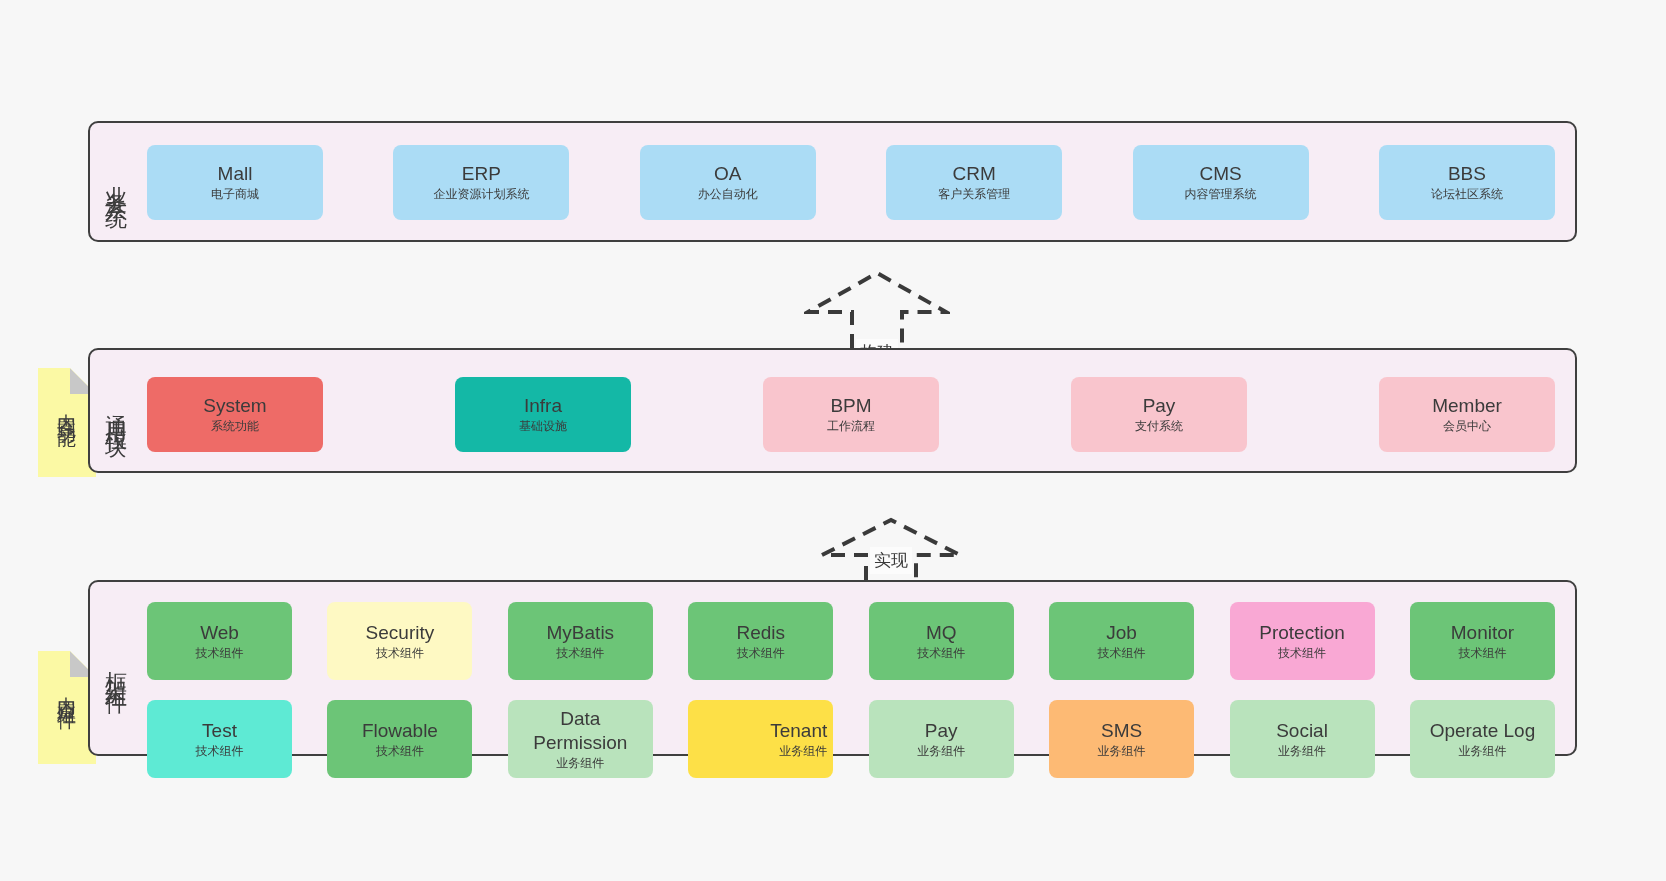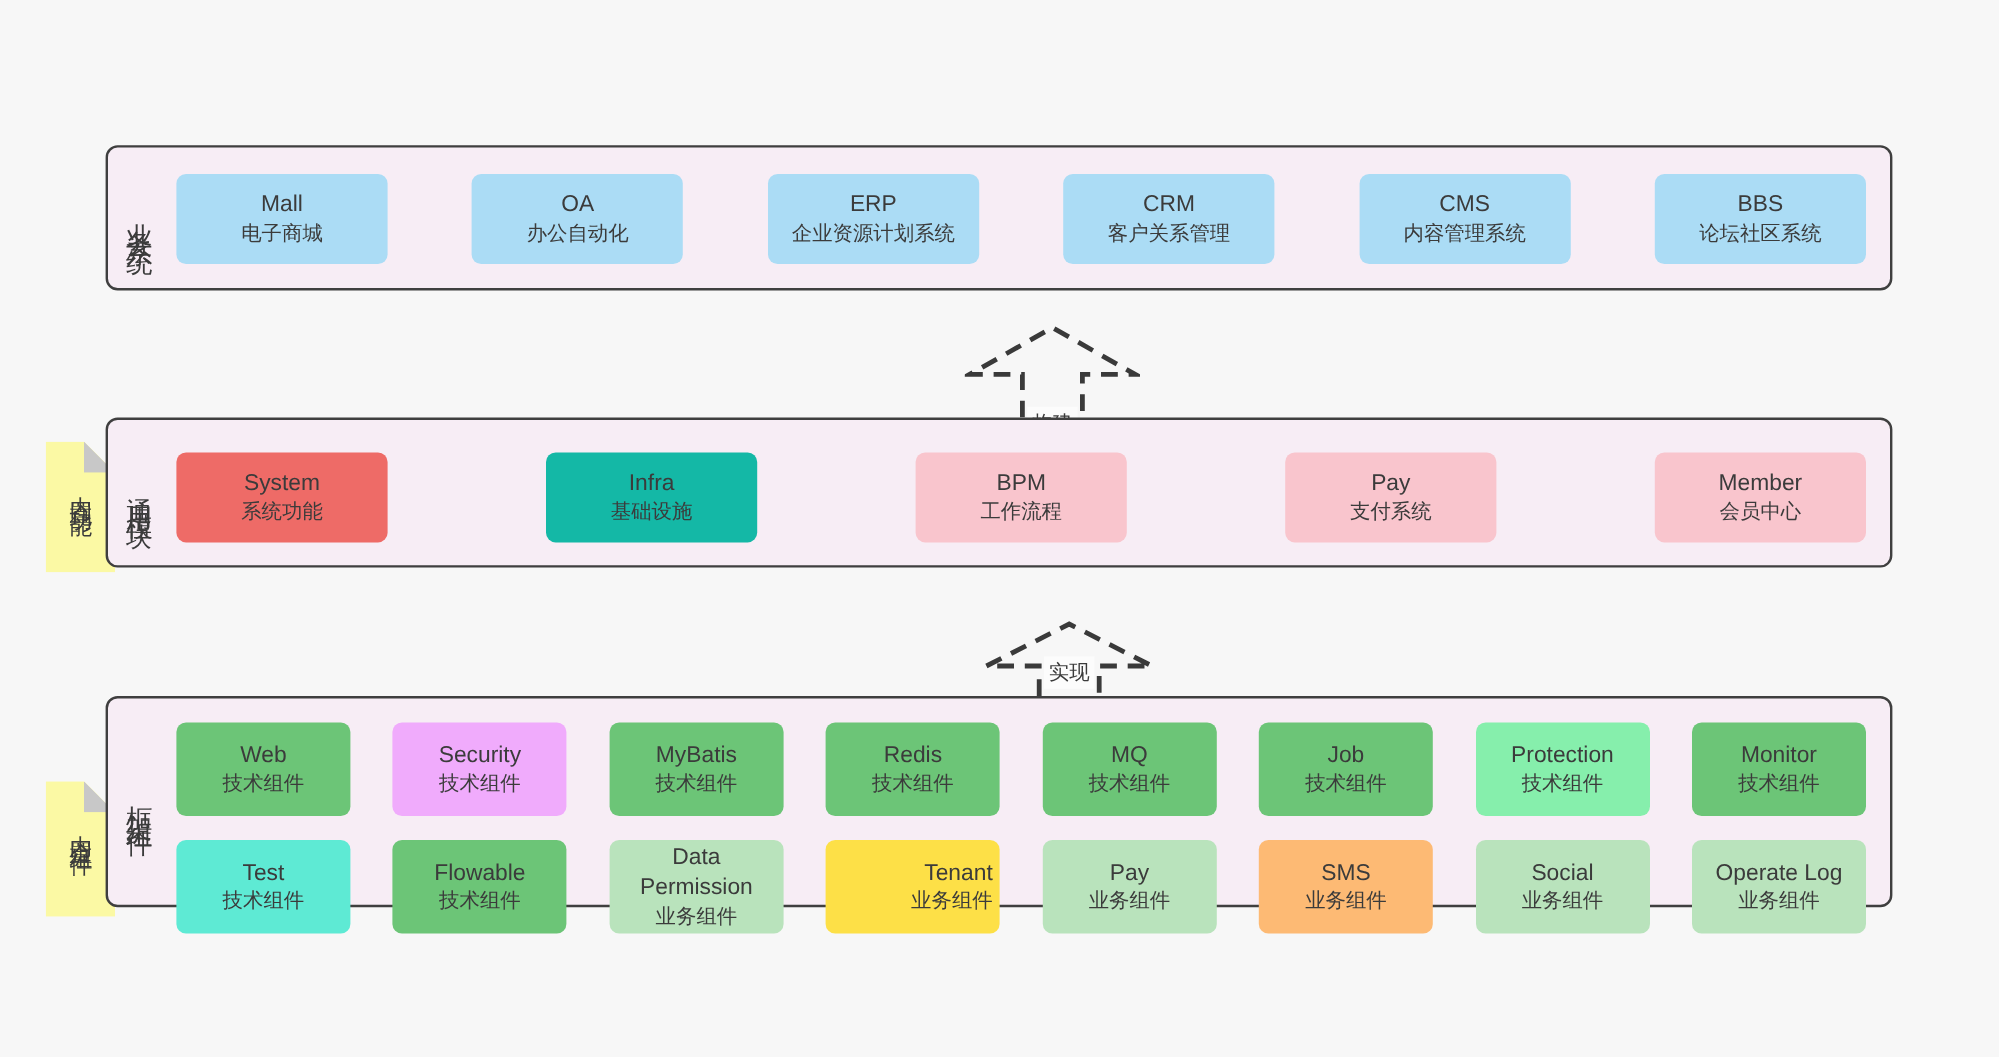--- a/index.html
+++ b/index.html
@@ -47,21 +47,21 @@
   #layer-components .boxes.r2{top:118px;}
 
   .dbox{
     box-sizing:border-box;border-radius:8px;
     display:flex;flex-direction:column;align-items:center;justify-content:center;
     text-align:center;padding:4px 6px;
   }
   .row6 .dbox{width:176px;height:75px;}
   .row8 .dbox{width:145px;height:78px;}
   .dbox .t{font-size:19px;line-height:1.3;}
-  .dbox .s{font-size:17px;line-height:1.3;}
+  .dbox .s{font-size:12px;line-height:1.3;}
 
   .tag{
     position:absolute;left:38px;width:58px;z-index:1;
     clip-path:polygon(0 0, calc(100% - 26px) 0, 100% 26px, 100% 100%, 0 100%);
   }
   #tag-modules{top:368px;height:109px;}
   #tag-components{top:651px;height:113px;}
   .tag-fold{
     position:absolute;right:0;top:0;width:26px;height:26px;
     clip-path:polygon(0 0, 100% 100%, 0 100%);
@@ -92,26 +92,26 @@
   <section class="layer" id="layer-business">
     <div class="layer-label">
       <span>业务系统</span>
     </div>
     <div class="boxes row6">
         <div class="dbox" style="background: rgb(171, 220, 245);">
           <div class="t">Mall</div>
           <div class="s">电子商城</div>
         </div>
         <div class="dbox" style="background: rgb(171, 220, 245);">
+          <div class="t">ERP</div>
+          <div class="s">企业资源计划系统</div>
+        </div>
+        <div class="dbox" style="background: rgb(171, 220, 245);">
           <div class="t">OA</div>
           <div class="s">办公自动化</div>
-        </div>
-        <div class="dbox" style="background: rgb(171, 220, 245);">
-          <div class="t">ERP</div>
-          <div class="s">企业资源计划系统</div>
         </div>
         <div class="dbox" style="background: rgb(171, 220, 245);">
           <div class="t">CRM</div>
           <div class="s">客户关系管理</div>
         </div>
         <div class="dbox" style="background: rgb(171, 220, 245);">
           <div class="t">CMS</div>
           <div class="s">内容管理系统</div>
         </div>
         <div class="dbox" style="background: rgb(171, 220, 245);">
@@ -175,41 +175,41 @@
 
   <section class="layer" id="layer-components">
     <div class="layer-label">
       <span>框架组件</span>
     </div>
     <div class="boxes row8 r1">
         <div class="dbox" style="background: rgb(108, 197, 119);">
           <div class="t">Web</div>
           <div class="s">技术组件</div>
         </div>
-        <div class="dbox" style="background: #f0abfc;">
+        <div class="dbox" style="background: #fef9c3;">
           <div class="t">Security</div>
           <div class="s">技术组件</div>
         </div>
         <div class="dbox" style="background: rgb(108, 197, 119);">
           <div class="t">MyBatis</div>
           <div class="s">技术组件</div>
         </div>
         <div class="dbox" style="background: rgb(108, 197, 119);">
           <div class="t">Redis</div>
           <div class="s">技术组件</div>
         </div>
         <div class="dbox" style="background: rgb(108, 197, 119);">
           <div class="t">MQ</div>
           <div class="s">技术组件</div>
         </div>
         <div class="dbox" style="background: rgb(108, 197, 119);">
           <div class="t">Job</div>
           <div class="s">技术组件</div>
         </div>
-        <div class="dbox" style="background: #86efac; text-align: center;">
+        <div class="dbox" style="background: #f9a8d4; text-align: center;">
           <div class="t">Protection</div>
           <div class="s">技术组件</div>
         </div>
         <div class="dbox" style="background: rgb(108, 197, 119);">
           <div class="t">Monitor</div>
           <div class="s">技术组件</div>
         </div>
       </div>
     <div class="boxes row8 r2">
         <div class="dbox" style="background: #5eead4;">

